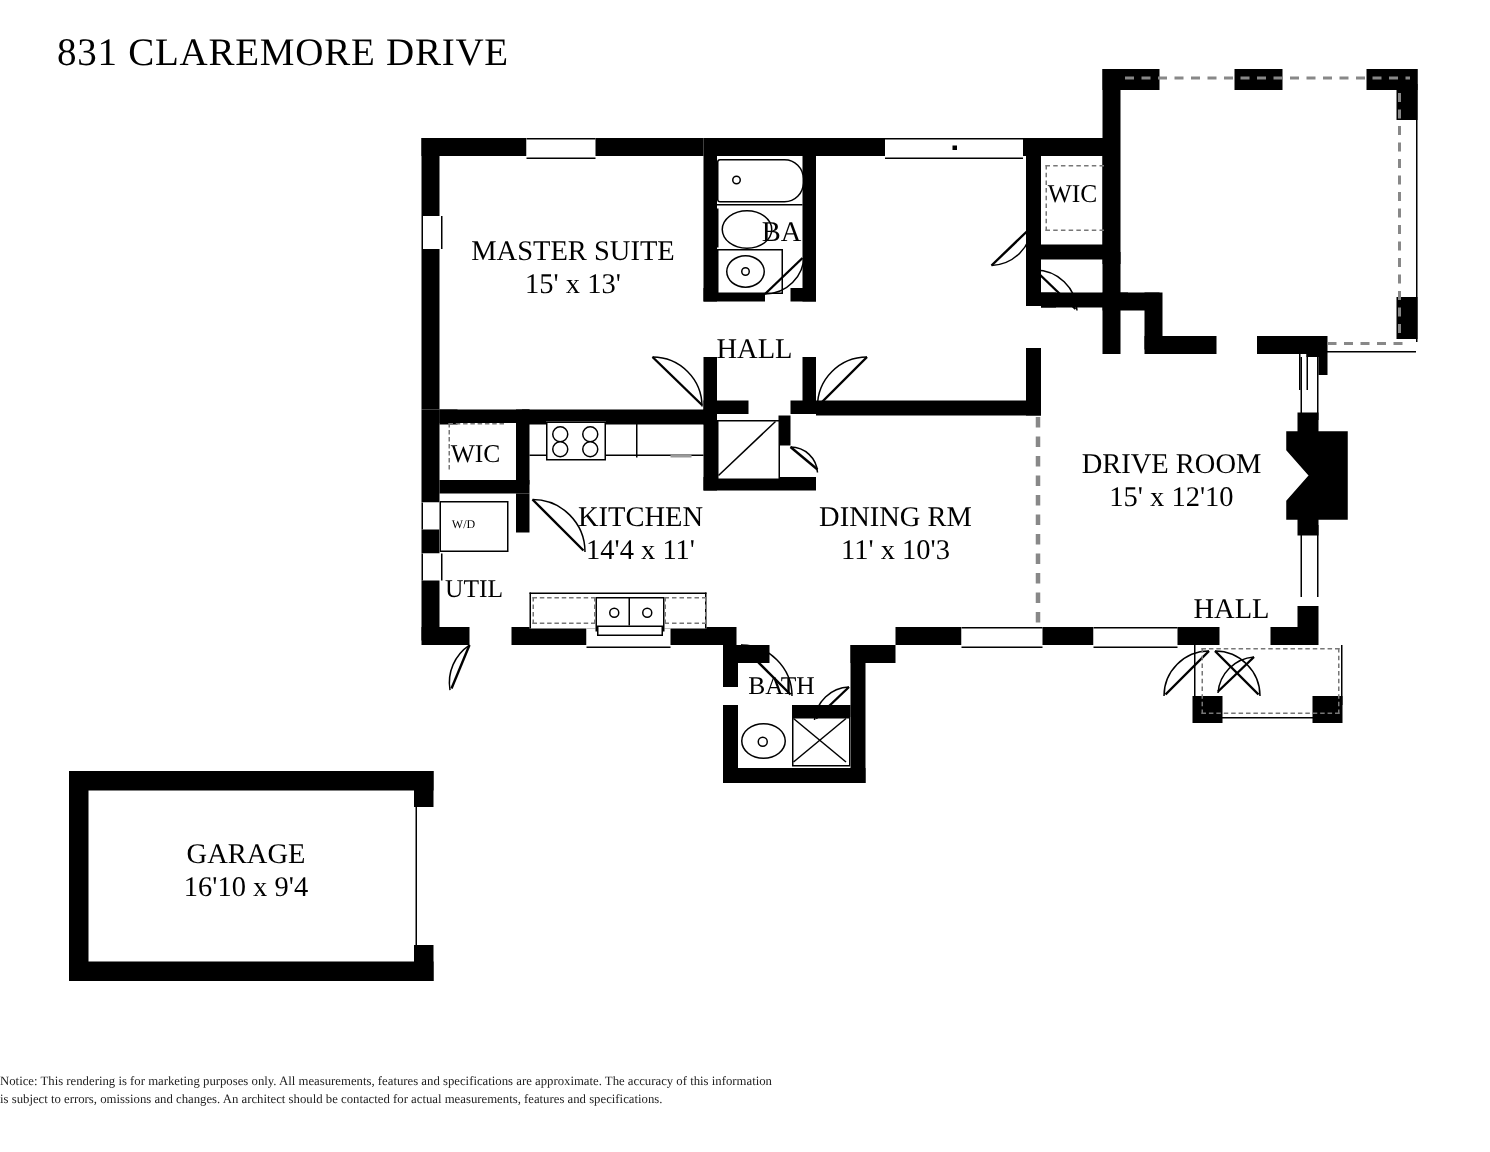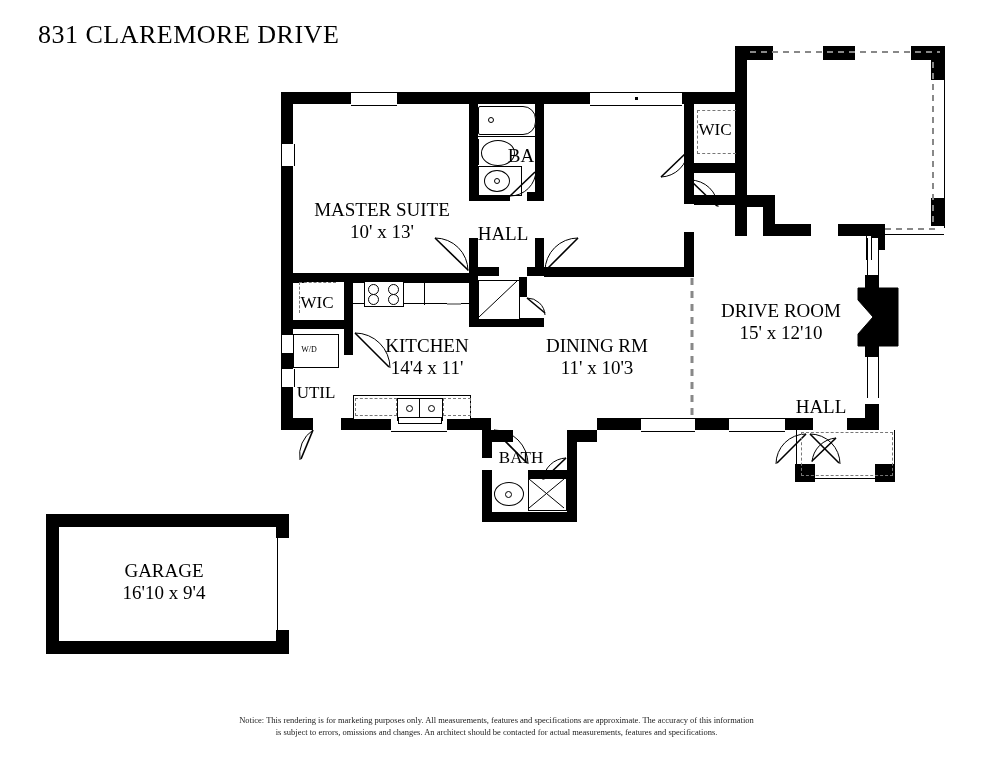--- a/index.html
+++ b/index.html
@@ -20,21 +20,21 @@
 
   
   .w{position:absolute;background:#000;}
   .win{position:absolute;background:#fff;border-top:1px solid #000;border-bottom:1px solid #000;}
   .winV{position:absolute;background:#fff;border-left:1px solid #000;border-right:1px solid #000;}
   .thin{position:absolute;background:#000;}
   .box{position:absolute;border:1px solid #000;background:#fff;}
   .boxd{position:absolute;border:1px dashed #777;}
   .circ{position:absolute;border:1px solid #000;border-radius:50%;background:#fff;}
 
-  #footer{position:absolute;left:0;right:0;top:714px;text-align:center;
+  #footer{position:absolute;left:0;right:0;top:714px;
           font-size:8.5px;line-height:1.45;color:#222;}
   svg{position:absolute;left:0;top:0;overflow:visible;}
 </style>
 </head>
 <body>
 
 <div id="title">831 CLAREMORE DRIVE</div>
 
 <div id="plan">
 
@@ -239,23 +239,23 @@
   <div class="thin" style="left:894px;top:430px;width:1px;height:40px;"></div>
   <div class="thin" style="left:796px;top:478px;width:98px;height:1px;"></div>
 
   <div class="w" style="left:46px;top:514px;width:13px;height:140px;"></div>
   <div class="w" style="left:46px;top:514px;width:243px;height:13px;"></div>
   <div class="w" style="left:46px;top:641px;width:243px;height:13px;"></div>
   <div class="w" style="left:276px;top:514px;width:13px;height:24px;"></div>
   <div class="w" style="left:276px;top:630px;width:13px;height:24px;"></div>
   <div class="thin" style="left:277px;top:538px;width:1px;height:92px;"></div>
 
-  <div class="lbl f22" style="left:382px;top:180px;margin-top:41px;">
+  <div class="lbl f22" style="left:382px;top:180px;">
     <span class="n">MASTER SUITE</span>
-    <span class="d">10' x 13'</span>
+    <span class="d">15' x 13'</span>
   </div>
 
   <div class="lbl f22" style="left:521px;top:156px;">
     <span class="n">BA</span>
   </div>
 
   <div class="lbl f22" style="left:503px;top:234px;">
     <span class="n">HALL</span>
   </div>
 

